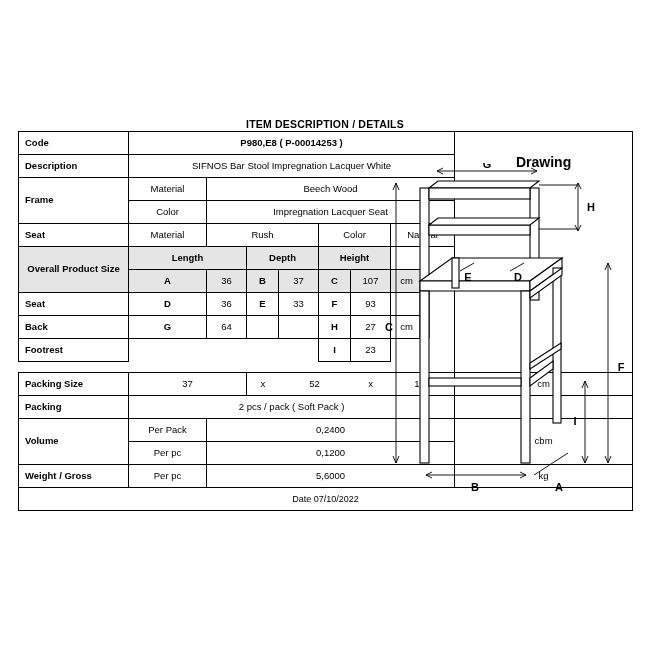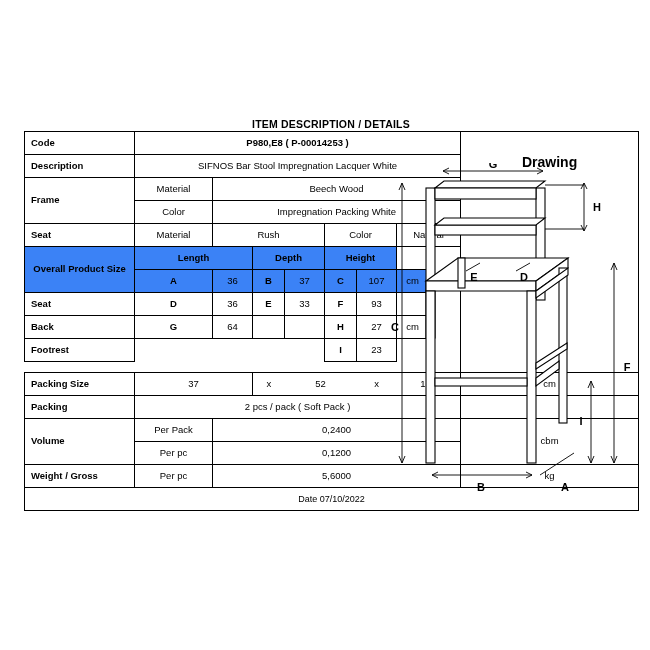--- a/index.html
+++ b/index.html
@@ -10,21 +10,21 @@
   body {
     width: 650px;
     height: 650px;
     font-family: "Liberation Sans", sans-serif;
     color: #000000;
     position: relative;
     overflow: hidden;
   }
   .sheet {
     position: absolute;
-    left: 6px;
+    left: 0;
     top: 0;
     width: 528px;
     height: 650px;
   }
   .title {
     position: absolute;
     left: 0;
     top: 118px;
     width: 650px;
     text-align: center;
@@ -49,21 +49,21 @@
     vertical-align: middle;
     text-align: center;
     line-height: 1.15;
   }
   .lbl {
     text-align: left !important;
     font-weight: bold;
     padding-left: 6px !important;
   }
   .b { font-weight: bold; }
-  .yellow { background: #3b82f6; }
+  .yellow { background: #e5e5e5; }
   .nb { border: none !important; }
   .drawing-cell {
     position: relative;
     vertical-align: top !important;
     padding: 0 !important;
   }
   .drawing-title {
     position: absolute;
     top: 22px;
     left: 0;
@@ -123,21 +123,21 @@
     </tr>
 
     <tr>
       <td class="lbl" rowspan="2">Frame</td>
       <td>Material</td>
       <td colspan="7">Beech Wood</td>
     </tr>
 
     <tr>
       <td>Color</td>
-      <td colspan="7">Impregnation Packing White</td>
+      <td colspan="7">Impregnation Lacquer Seat</td>
     </tr>
 
     <tr>
       <td class="lbl">Seat</td>
       <td>Material</td>
       <td colspan="3">Rush</td>
       <td colspan="2">Color</td>
       <td colspan="2">Natural</td>
     </tr>
 

